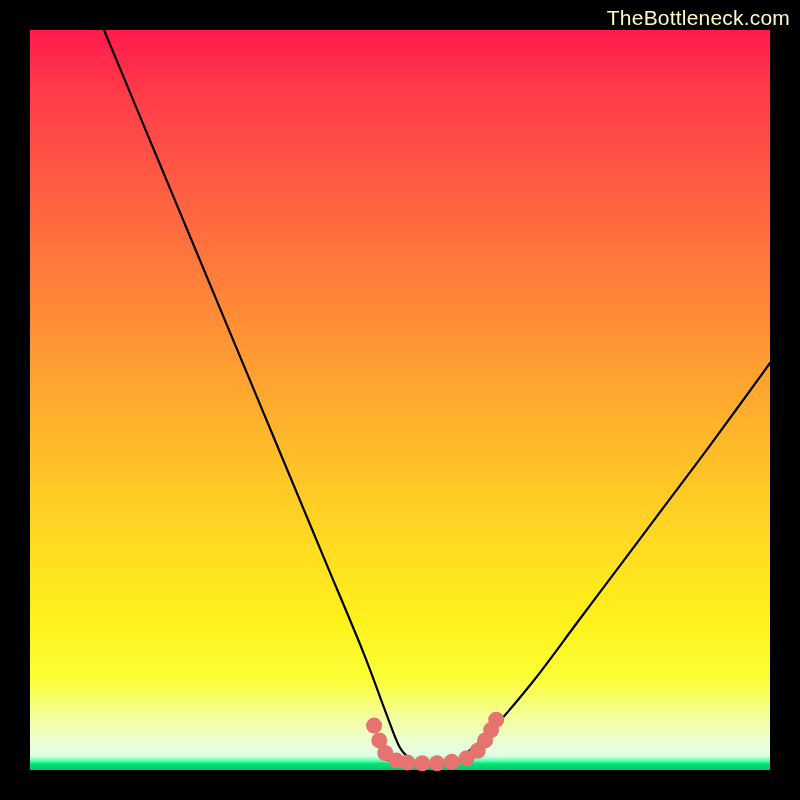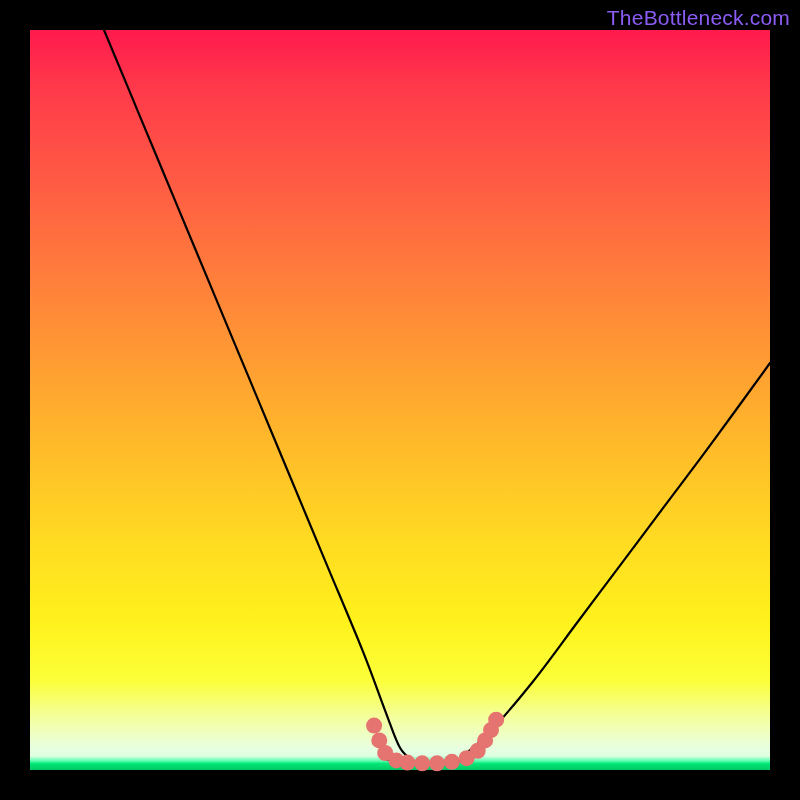--- a/index.html
+++ b/index.html
@@ -52,21 +52,21 @@
       rgba(80,255,180,0.0) 0%,
       #5cffb0 35%,
       #00e676 55%,
       #00c864 100%
     );
   }
   .watermark {
     position: absolute;
     top: 6px;
     right: 10px;
-    color: #8b5cf6;
+    color: #fef9c3;
     font-size: 21px;
     font-weight: 500;
     letter-spacing: 0.2px;
     user-select: none;
   }
   svg.curves {
     position: absolute;
     left: 0;
     top: 0;
     width: 740px;

